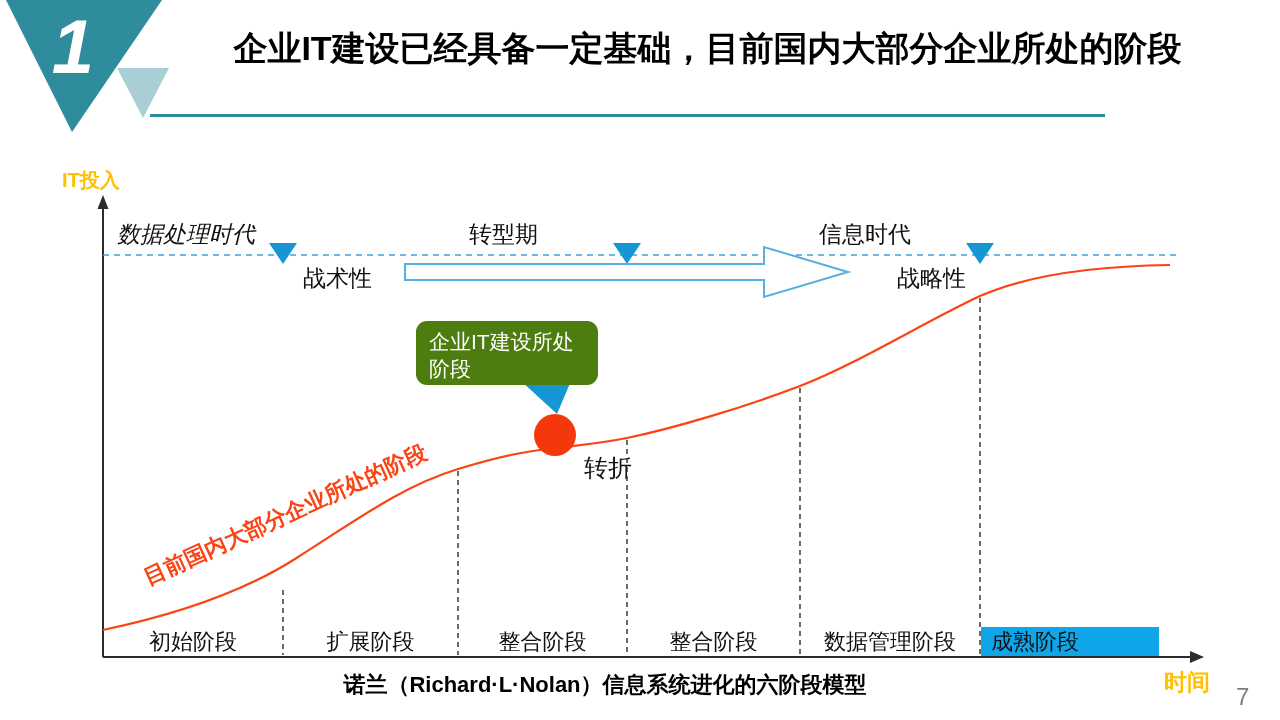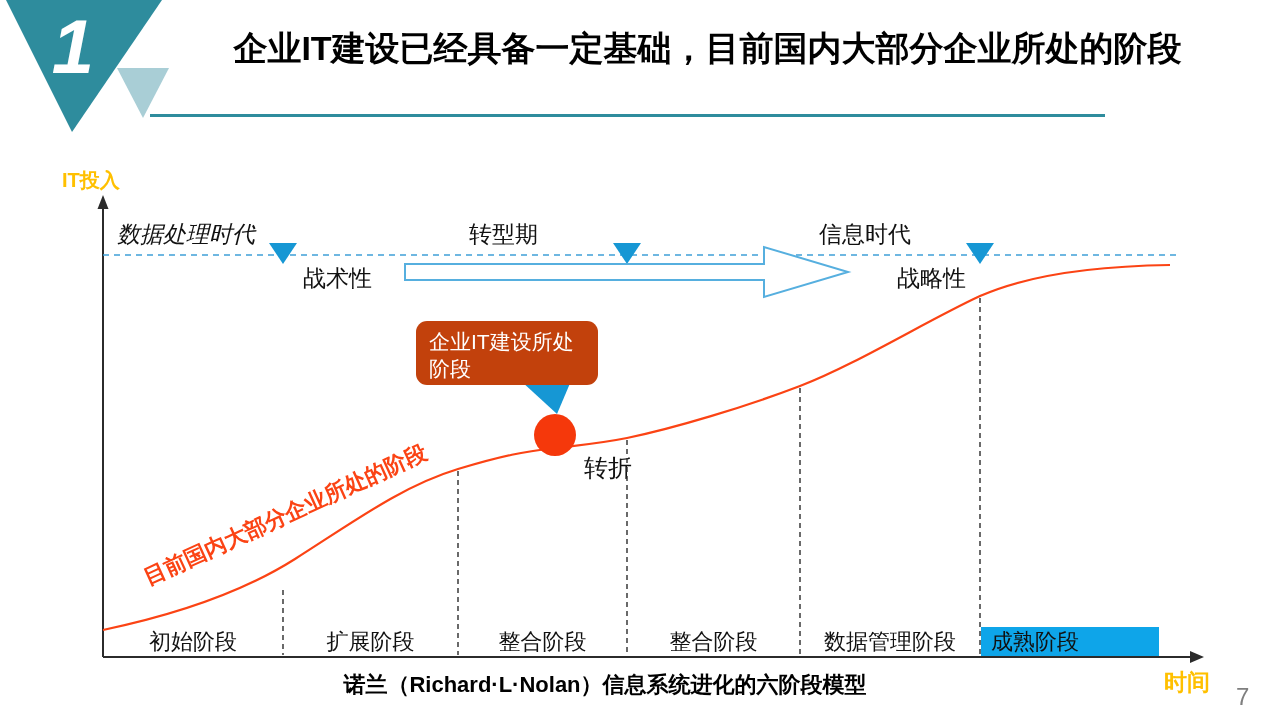--- a/index.html
+++ b/index.html
@@ -37,21 +37,21 @@
 
   
   .era{font-size:23px;color:#111;top:219px;white-space:nowrap;}
   .era1{left:117px;font-style:italic;} .era2{left:469px;} .era3{left:819px;}
   .tac{left:303px;top:263px;font-size:23px;color:#111;}
   .str{left:856px;top:263px;font-size:23px;color:#111;margin-left:41px;}
 
   
   .bubble{
     left:416px;top:321px;width:182px;height:64px;
-    background:#c2410c;border-radius:11px;color:#fff;
+    background:#4d7c0f;border-radius:11px;color:#fff;
     padding:7px 0 0 13px;box-sizing:border-box;z-index:3;
   }
   .bubble div{font-size:21px;line-height:27px;white-space:nowrap;}
 
   .turn-label{left:584px;top:452px;font-size:24px;color:#111;}
 
   .rot-note{
     left:145px;top:564px;width:300px;height:28px;
     font-size:22px;font-weight:bold;color:#FB4314;white-space:nowrap;
     transform:rotate(-24.5deg);transform-origin:left center;

